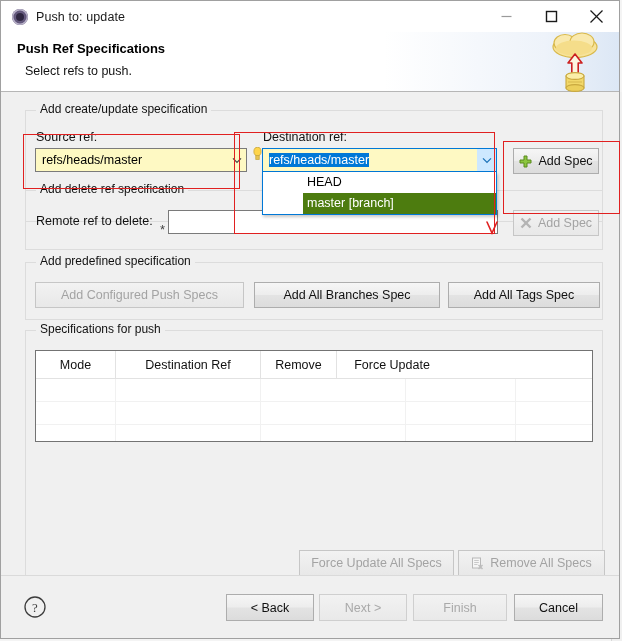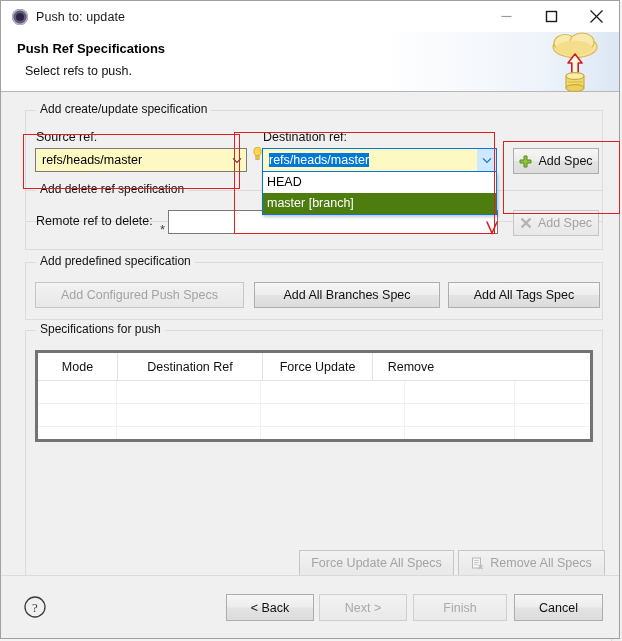--- a/index.html
+++ b/index.html
@@ -227,20 +227,21 @@
     z-index: 40;
     box-shadow: 1px 2px 3px rgba(0,0,0,.22);
   }
   .dd-item {
     height: 21px;
     line-height: 21px;
     padding-left: 4px;
     font-size: 12.5px;
     color: #000;
     white-space: nowrap;
+    margin-left: 40px;
   }
   .dd-item.sel {
     background: #4d7c0f;
     color: #fff;
   }
 
   
   .btn {
     position: absolute;
     box-sizing: border-box;
@@ -290,21 +291,21 @@
   .fbtn.disabled {
     color: #a9a9a9;
     background: linear-gradient(to bottom, #f2f2f2 0%, #e9e9e9 100%);
     border-color: #cfcfcf;
   }
 
   
   .table-wrap {
     position: absolute;
     background: #fff;
-    border: 3px solid #737373;
+    border: 1px solid #737373;
     box-sizing: border-box;
     overflow: hidden;
   }
   .thead {
     display: flex;
     height: 27px;
     border-bottom: 1px solid #e2e2e2;
     background: #fff;
   }
   .th {
@@ -508,22 +509,22 @@
       </div>
 
       <div class="group" style="left:14px; top:228px; width:578px; height:252px;">
         <div class="glabel">Specifications for push</div>
       </div>
 
       <div class="table-wrap" style="left:24px; top:248px; width:558px; height:92px;">
         <div class="thead">
           <div class="th" style="width:80px;">Mode</div>
           <div class="th" style="width:145px;text-align:center;">Destination Ref</div>
+          <div class="th" style="width:76px;">Remove</div>
           <div class="th" style="width:110px;">Force Update</div>
-          <div class="th" style="width:76px;">Remove</div>
         </div>
         <div class="trow">
           <div class="td" style="width:80px;"></div>
           <div class="td" style="width:145px;"></div>
           <div class="td" style="width:145px;"></div>
           <div class="td" style="width:110px;"></div>
           <div class="td" style="width:76px;"></div>
         </div>
         <div class="trow">
           <div class="td" style="width:80px;"></div>

